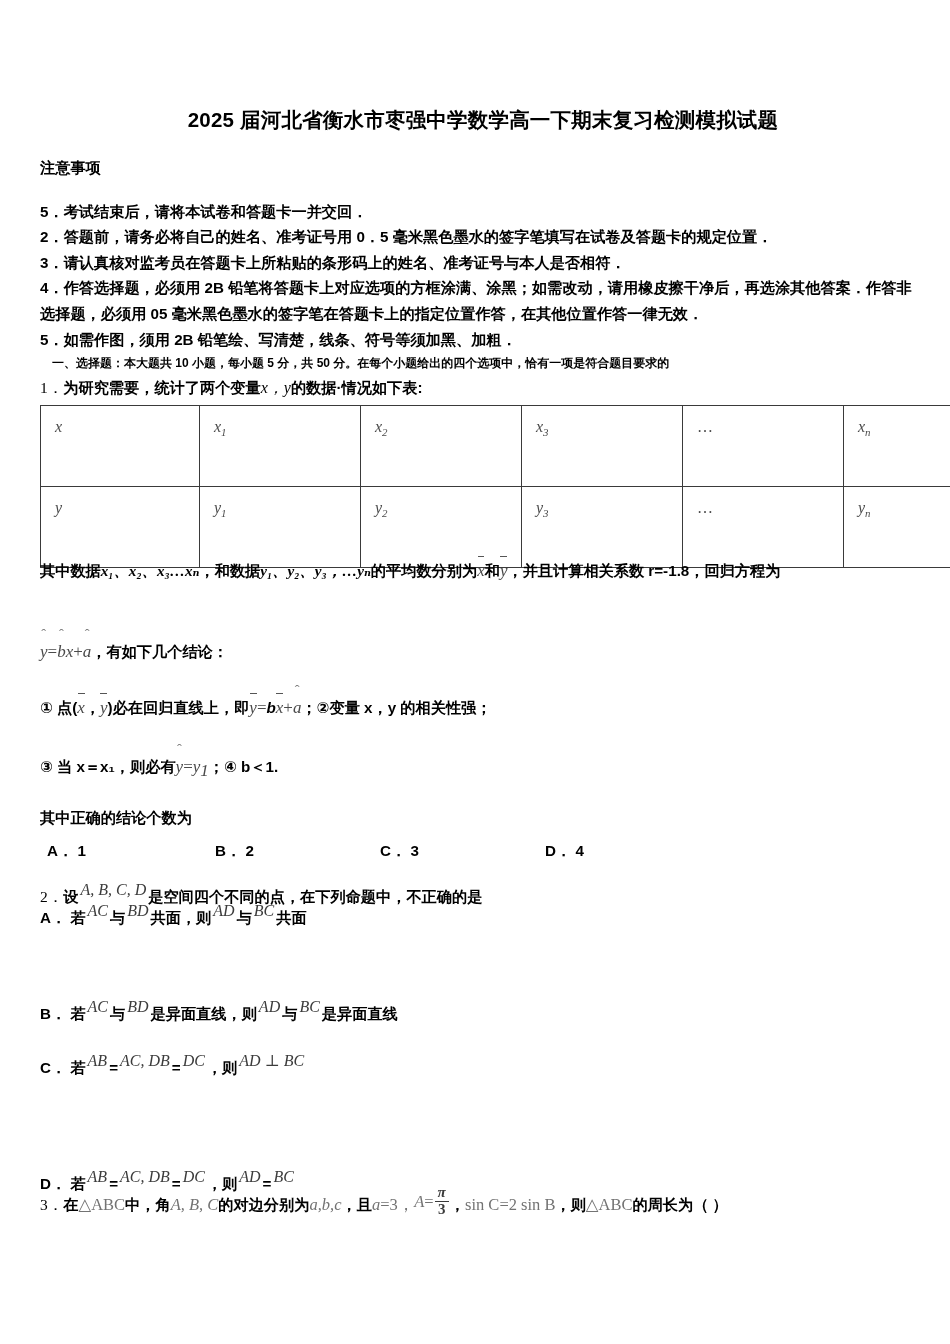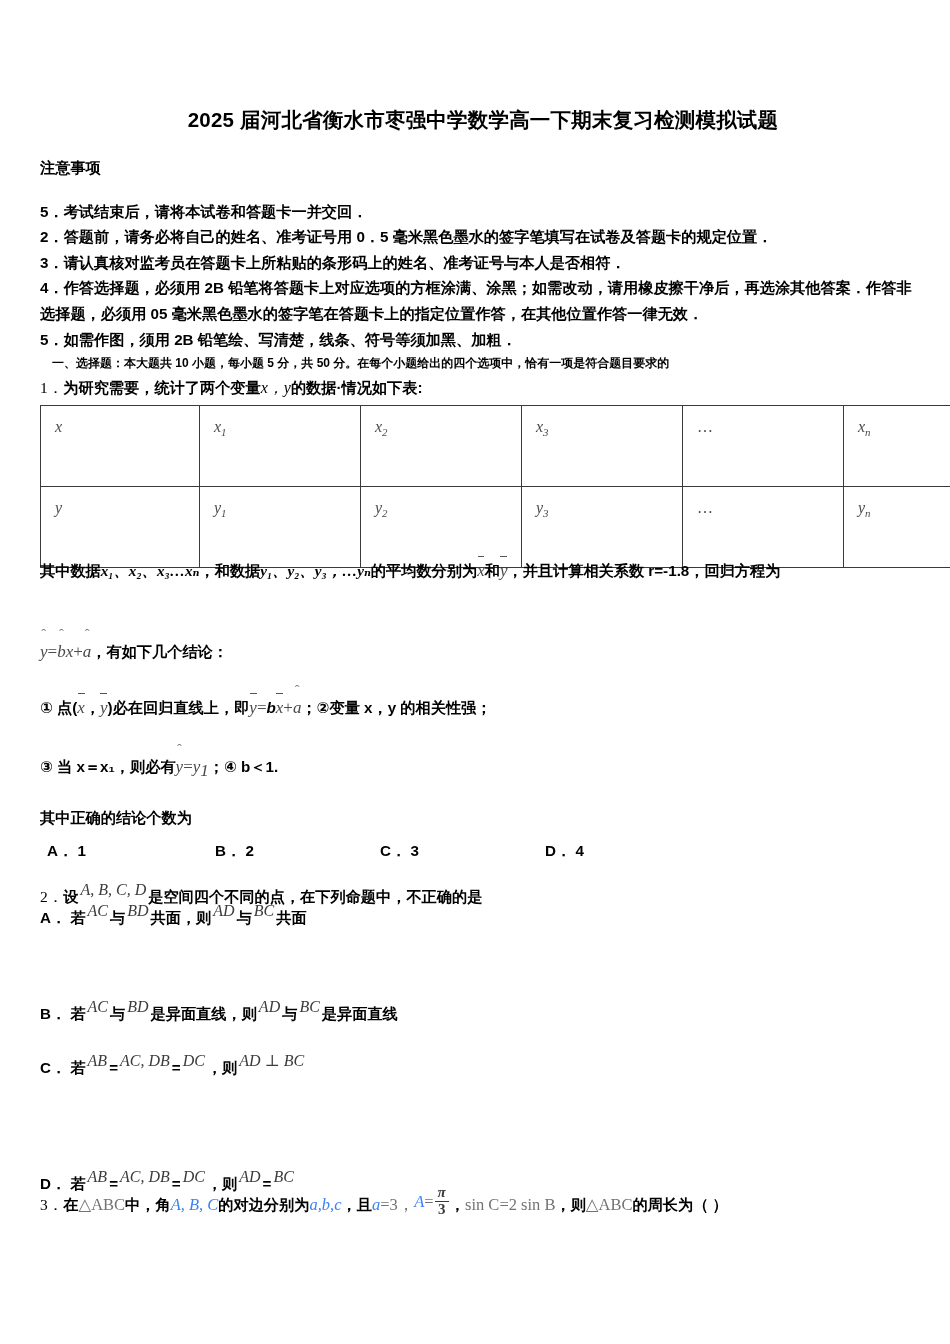--- a/index.html
+++ b/index.html
@@ -248,21 +248,21 @@
   .q3 .num {
     font-family: "Liberation Serif","DejaVu Serif",serif;
     font-weight: normal;
     font-size: 15.5px;
   }
   .q3 .m {
     font-family: "Liberation Serif", "DejaVu Serif", serif;
     font-style: italic;
     font-weight: normal;
     font-size: 16.5px;
-    color: #3b82f6;
+    color: #737373;
   }
   .q3 .mn {
     font-family: "Liberation Serif", "DejaVu Serif", serif;
     font-style: normal;
     font-weight: normal;
     font-size: 16.5px;
     color: #737373;
   }
   .frac {
     display: inline-block;

